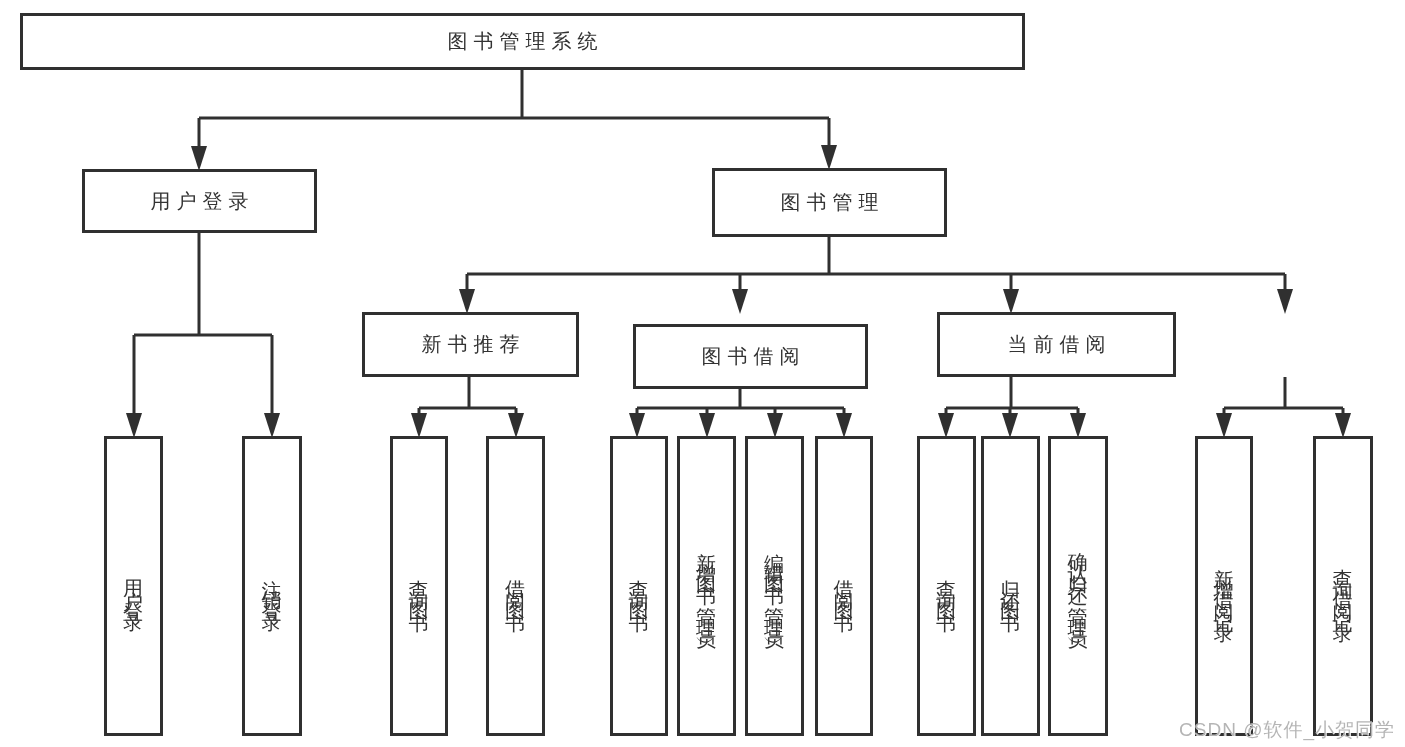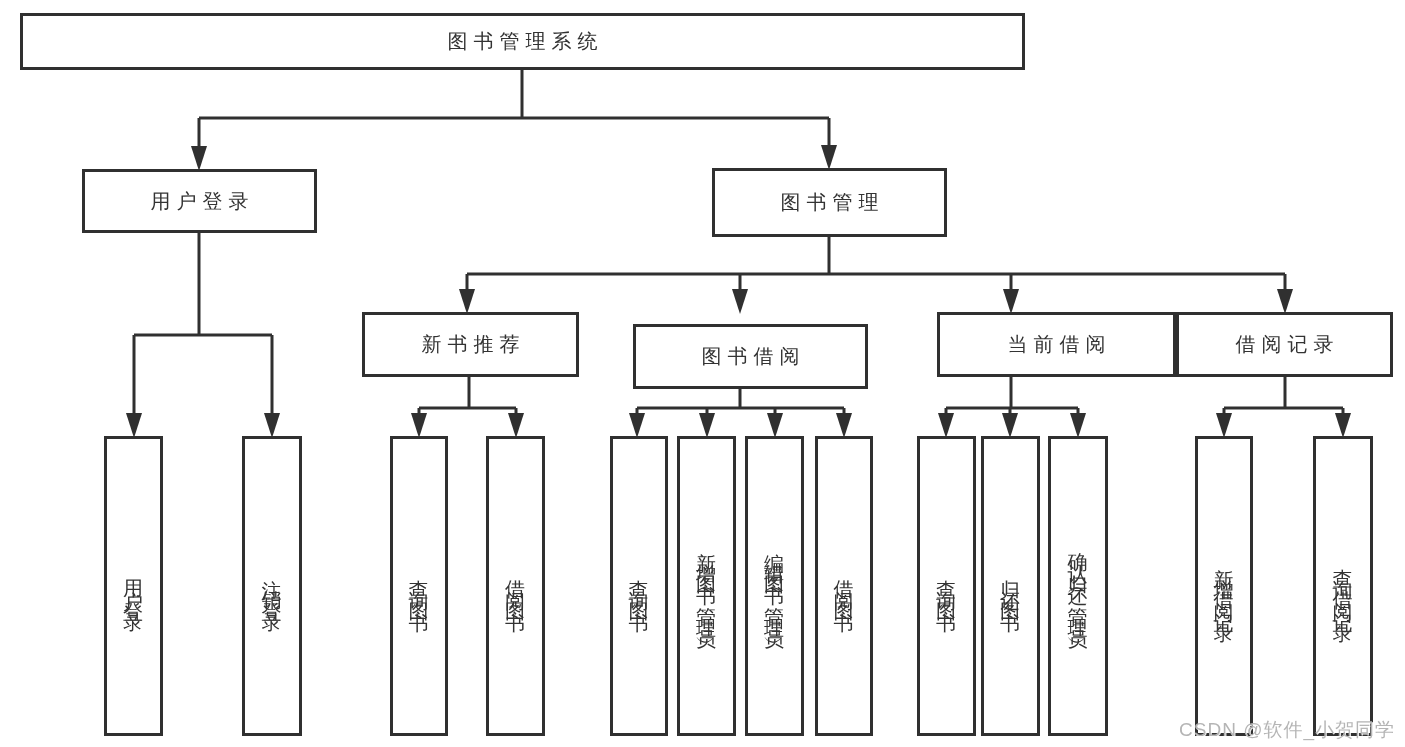--- a/index.html
+++ b/index.html
@@ -126,23 +126,20 @@
 
   <div class="node" style="left:362px; top:312px; width:217px; height:65px;">
     <span class="hlabel">新书推荐</span>
   </div>
   <div class="node" style="left:633px; top:324px; width:235px; height:65px;">
     <span class="hlabel">图书借阅</span>
   </div>
   <div class="node" style="left:903px; top:312px; width:239px; height:65px;margin-left:34px;">
     <span class="hlabel">当前借阅</span>
   </div>
-  <div class="node" style="left:1176px; top:312px; width:217px; height:65px;">
-    <span class="hlabel">借阅记录</span>
-  </div>
 
   <div class="node" style="left:104px; top:436px; width:59px; height:300px;">
     <span class="vlabel">用户登录</span>
   </div>
   <div class="node" style="left:242px; top:436px; width:60px; height:300px;">
     <span class="vlabel">注销登录</span>
   </div>
 
   <div class="node" style="left:390px; top:436px; width:58px; height:300px;">
     <span class="vlabel">查询图书</span>

